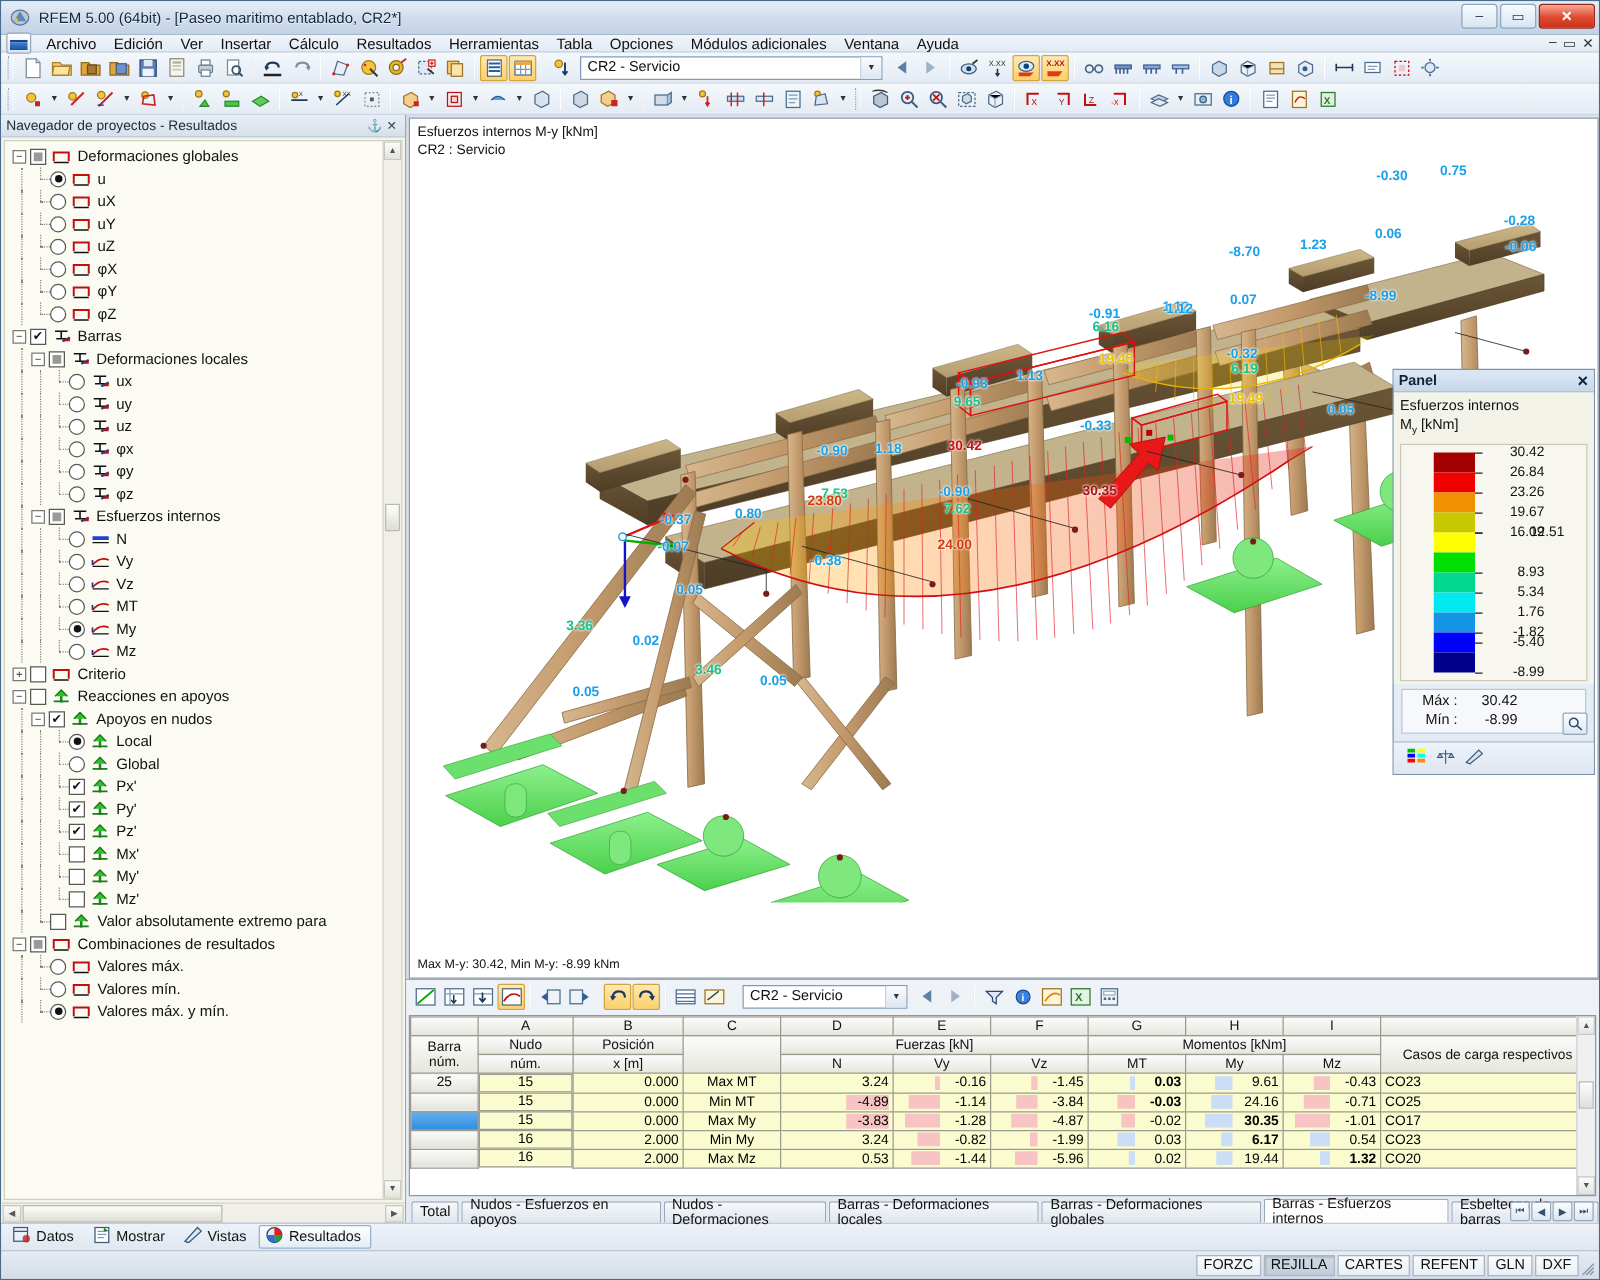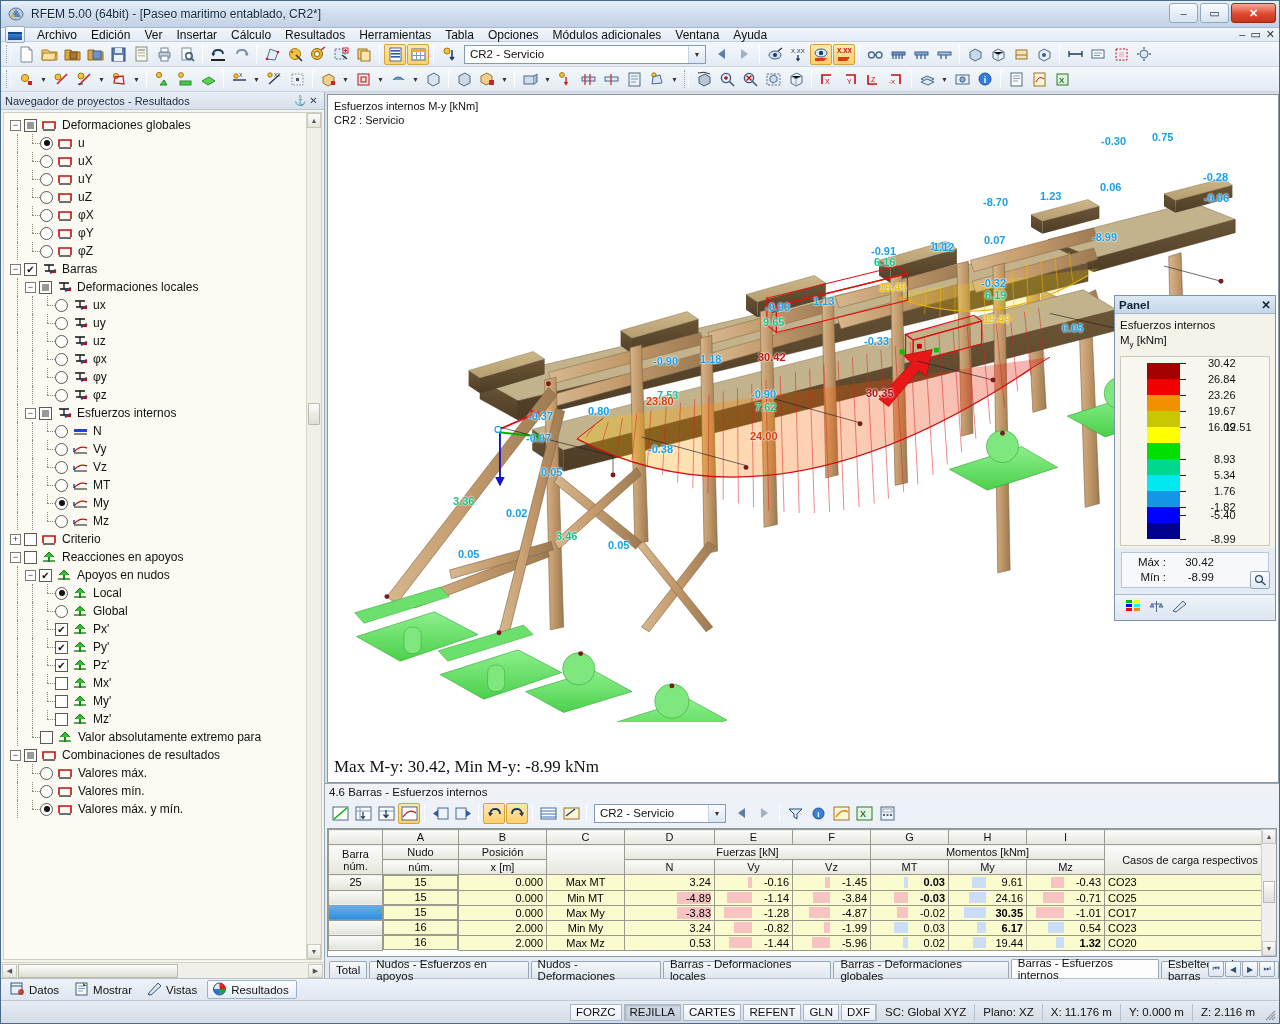--- a/index.html
+++ b/index.html
@@ -205,21 +205,21 @@
   .center { flex: 1; display: flex; flex-direction: column; min-width: 0; }
   .viewport {
     flex: 1; background: #ffffff; border: 1px solid #8b98a6;
     margin: 2px 0 0 2px; position: relative; overflow: hidden;
   }
   .vp-label {
     position: absolute; left: 6px; top: 4px; font-size: 11px; color: #111;
     line-height: 14px; z-index: 5;
   }
   .vp-foot {
-    position: absolute; left: 6px; bottom: 5px; font-size: 17px; color: #111; z-index: 5; font-family: Liberation Serif, serif;
+    position: absolute; left: 6px; bottom: 5px; font-size: 10px; color: #111; z-index: 5;
   }
 
   
   .model { position: absolute; inset: 0; }
 
   
   .panel {
     position: absolute; right: 2px; top: 200px; width: 162px;
     background: linear-gradient(#eef3f9, #e2eaf3);
     border: 1px solid #7d93ab; z-index: 20;
@@ -1787,21 +1787,20 @@
               <svg width="17" height="15" viewBox="0 0 17 15">
                   <path d="M2 12 L12 2 L15 5 L5 13Z" fill="#d8e4f0" stroke="#3a5a7a" stroke-width=".9"></path>
                   <path d="M2 12 L4 13 L5 13Z" fill="#3a5a7a"></path>
                 </svg>
             </span>
           </div>
         </div>
       </div>
 
       <div class="tablearea">
-        <div class="table-caption">4.6 Barras - Esfuerzos internos</div>
         <div class="table-toolbar">
           <div class="tbtn">
               <svg width="17" height="15" viewBox="0 0 17 15">
                 <rect x="1" y="1" width="15" height="13" fill="#fff" stroke="#4a6a8a"></rect>
                 <path d="M2 13 L15 2" stroke="#0a0" stroke-width="1.4"></path>
               </svg>
             </div>
           <div class="tbtn">
               <svg width="17" height="15" viewBox="0 0 17 15">
                 <rect x="1" y="1" width="15" height="13" fill="#fff" stroke="#4a6a8a"></rect>
@@ -2215,26 +2214,19 @@
 
   <div class="statusbar">
     <div id="status-toggles" style="display:flex">
         <div class="sb-seg">FORZC</div>
         <div class="sb-seg pressed">REJILLA</div>
         <div class="sb-seg">CARTES</div>
         <div class="sb-seg">REFENT</div>
         <div class="sb-seg">GLN</div>
         <div class="sb-seg">DXF</div>
       </div>
-    <div id="status-infos" style="display:flex">
-        <div class="sb-info">SC: Global XYZ</div>
-        <div class="sb-info">Plano: XZ</div>
-        <div class="sb-info">X: 11.176 m</div>
-        <div class="sb-info">Y: 0.000 m</div>
-        <div class="sb-info">Z: 2.116 m</div>
-      </div>
     <span class="sb-grip">
       <svg width="12" height="12" viewBox="0 0 12 12">
           <path d="M11 5 L5 11M11 8 L8 11M11 2 L2 11" stroke="#8d99a8" stroke-width="1.2"></path>
         </svg>
     </span>
   </div>
 </div>
 
 </body></html>

